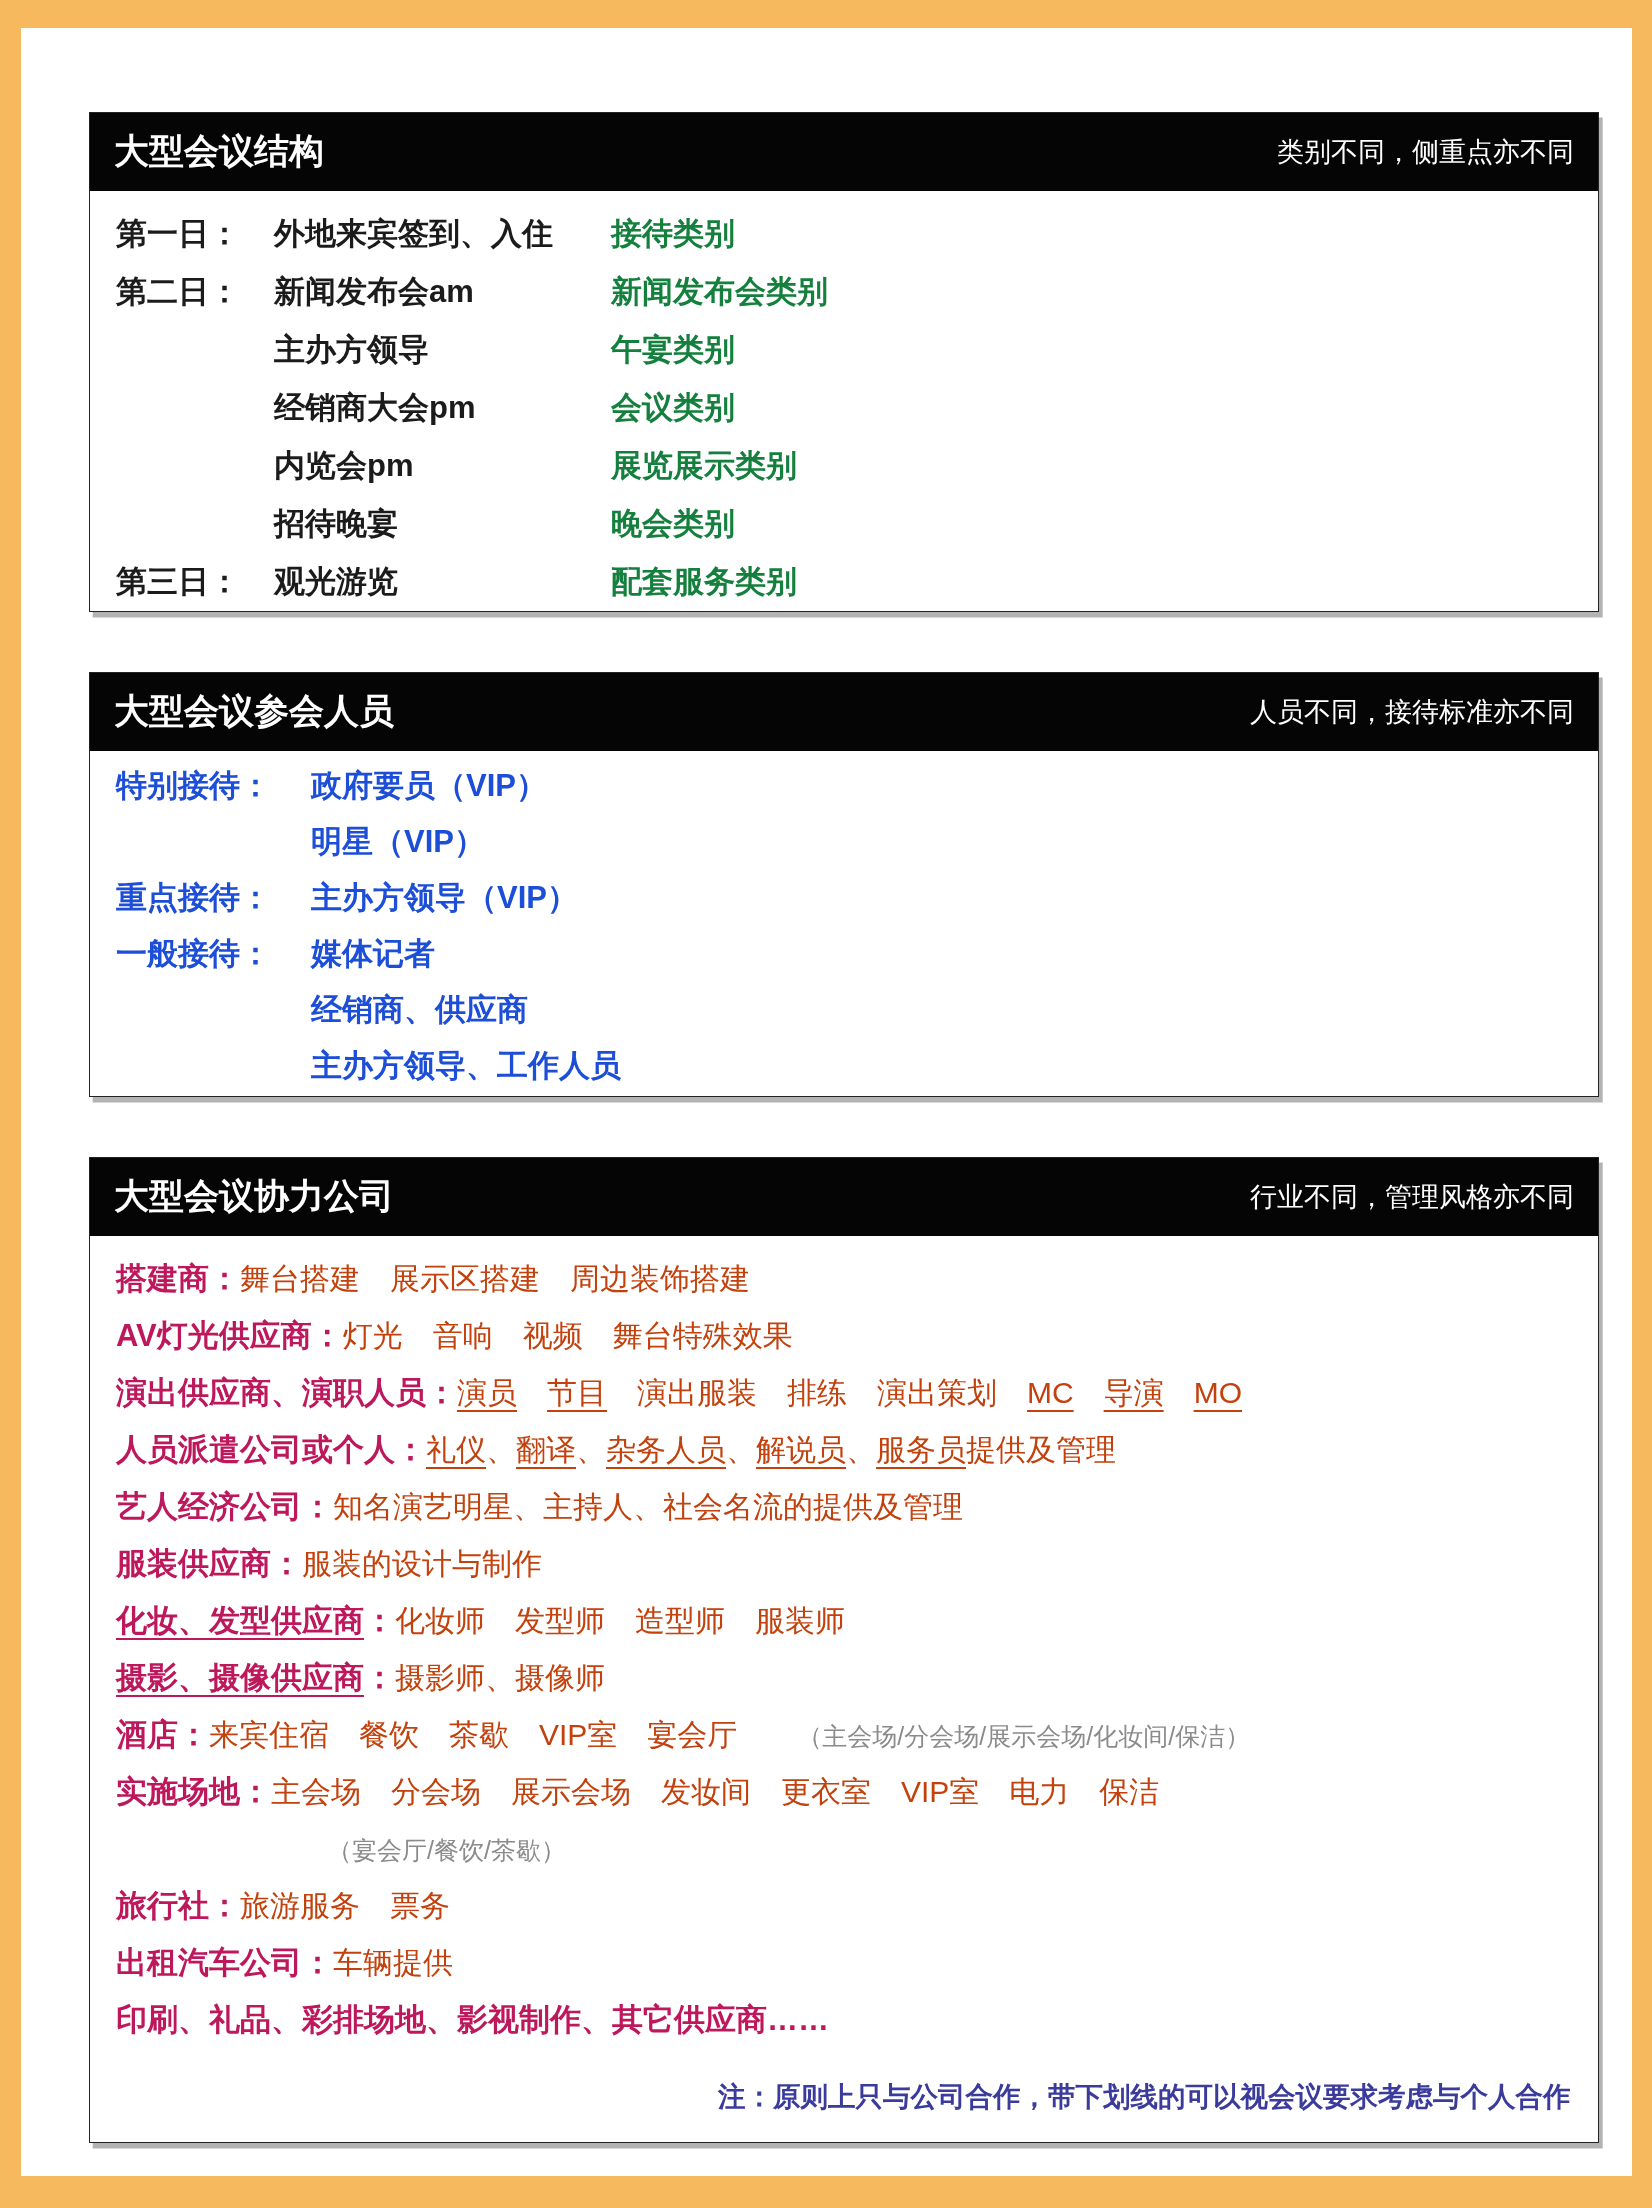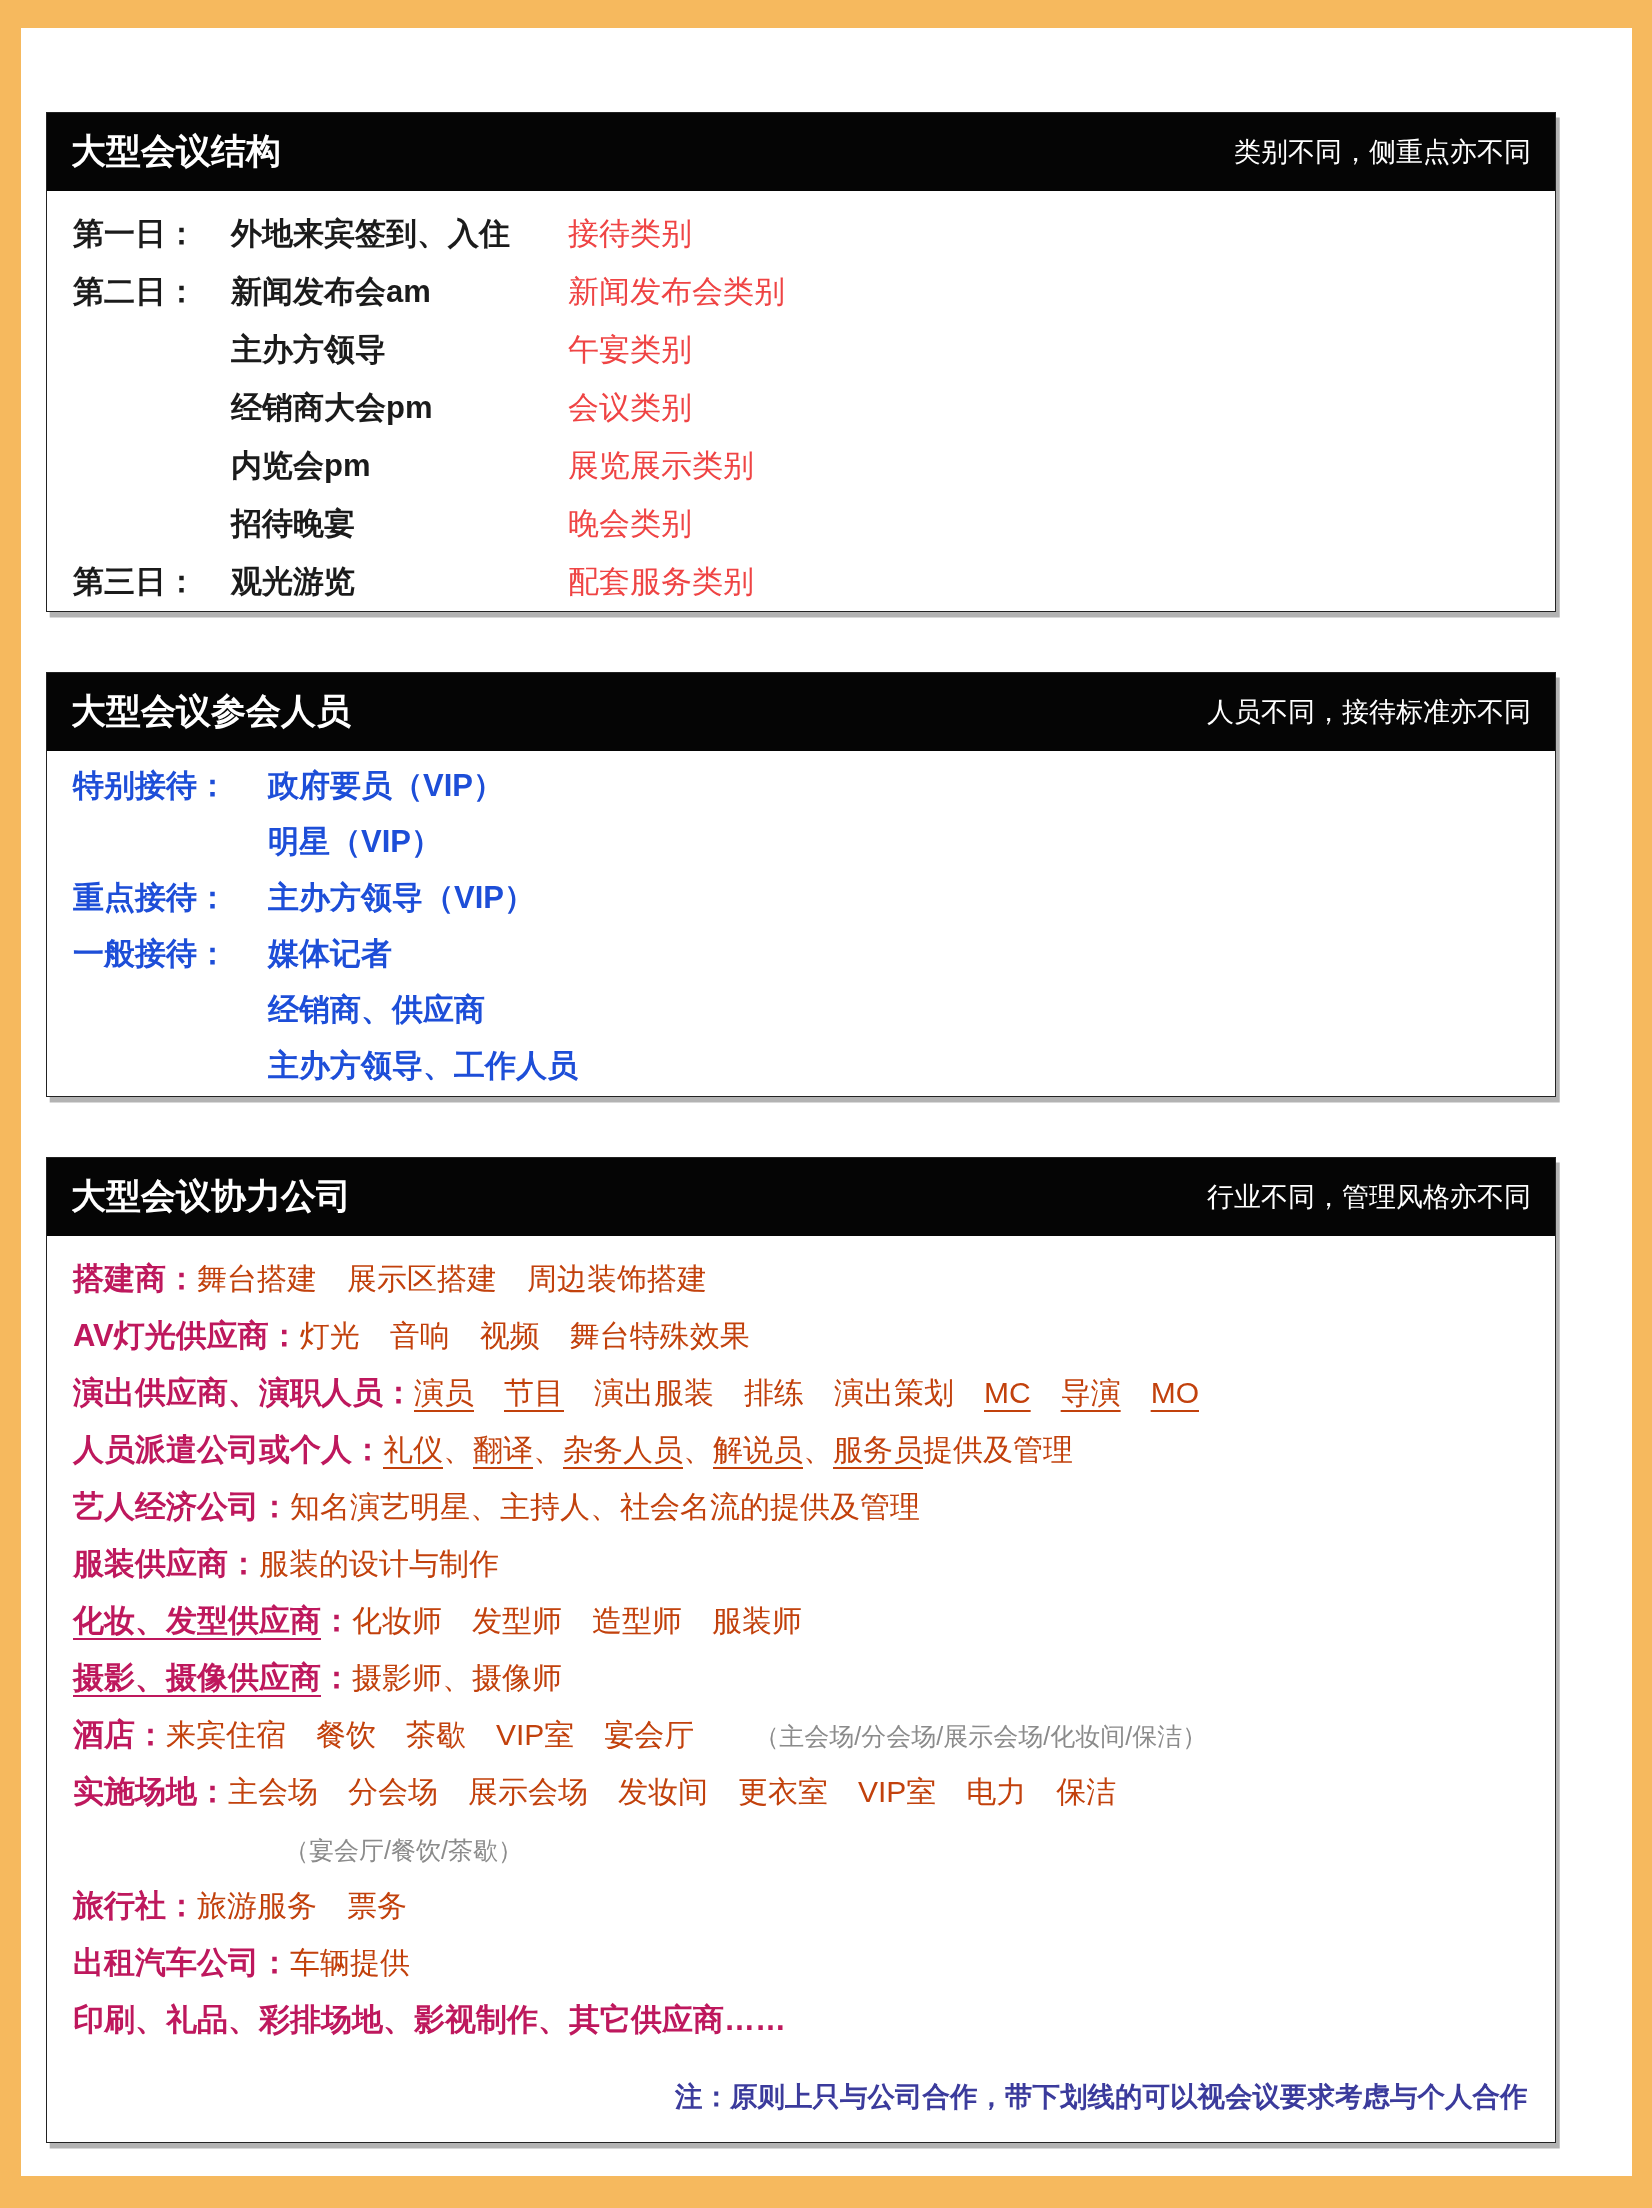--- a/index.html
+++ b/index.html
@@ -11,21 +11,21 @@
   }
   .paper {
     position:absolute; left:21px; top:27.5px;
     width:1611px; height:2148px;
     background:#ffffff;
     padding-top:84px;
     overflow:hidden;
   }
   .box {
     width:1510px;
-    margin-left:25px;
+    margin-left:68px;
     background:#ffffff;
     border:1.8px solid #222222;
     box-shadow:3.7px 5.5px 0 #b3b3b3;
     overflow:hidden;
   }
   .box1 { height:500px; }
   .box2 { height:425px; margin-top:60px; }
   .box3 { height:986px; margin-top:60px; }
   .bar {
     height:78px; background:#050505; color:#ffffff;
@@ -34,21 +34,21 @@
   }
   .bar-title { font-size:35px; font-weight:bold; }
   .bar-sub   { font-size:27px; }
 
   
   .s1 { padding:14.7px 26px 0 26px; }
   .s1row { height:58px; display:flex; align-items:center;
            font-size:31px; font-weight:bold; color:#1b1b1b; }
   .s1left { width:495px; display:flex; }
   .s1day  { width:158px; }
-  .s1cat  { color:#ef4444; font-weight:normal;text-align:center; }
+  .s1cat  { color:#15803d; font-weight:bold;text-align:center; }
 
   
   .s2 { padding:14.7px 26px 0 26px; }
   .s2row { height:56px; display:flex; align-items:flex-start;
            font-size:31px; font-weight:bold; color:#1d4ed8; }
   .s2label { width:195px; }
 
   
   .s3 { padding:14.7px 26px 0 26px; }
   .line { height:57px; line-height:57px; font-size:30px;

